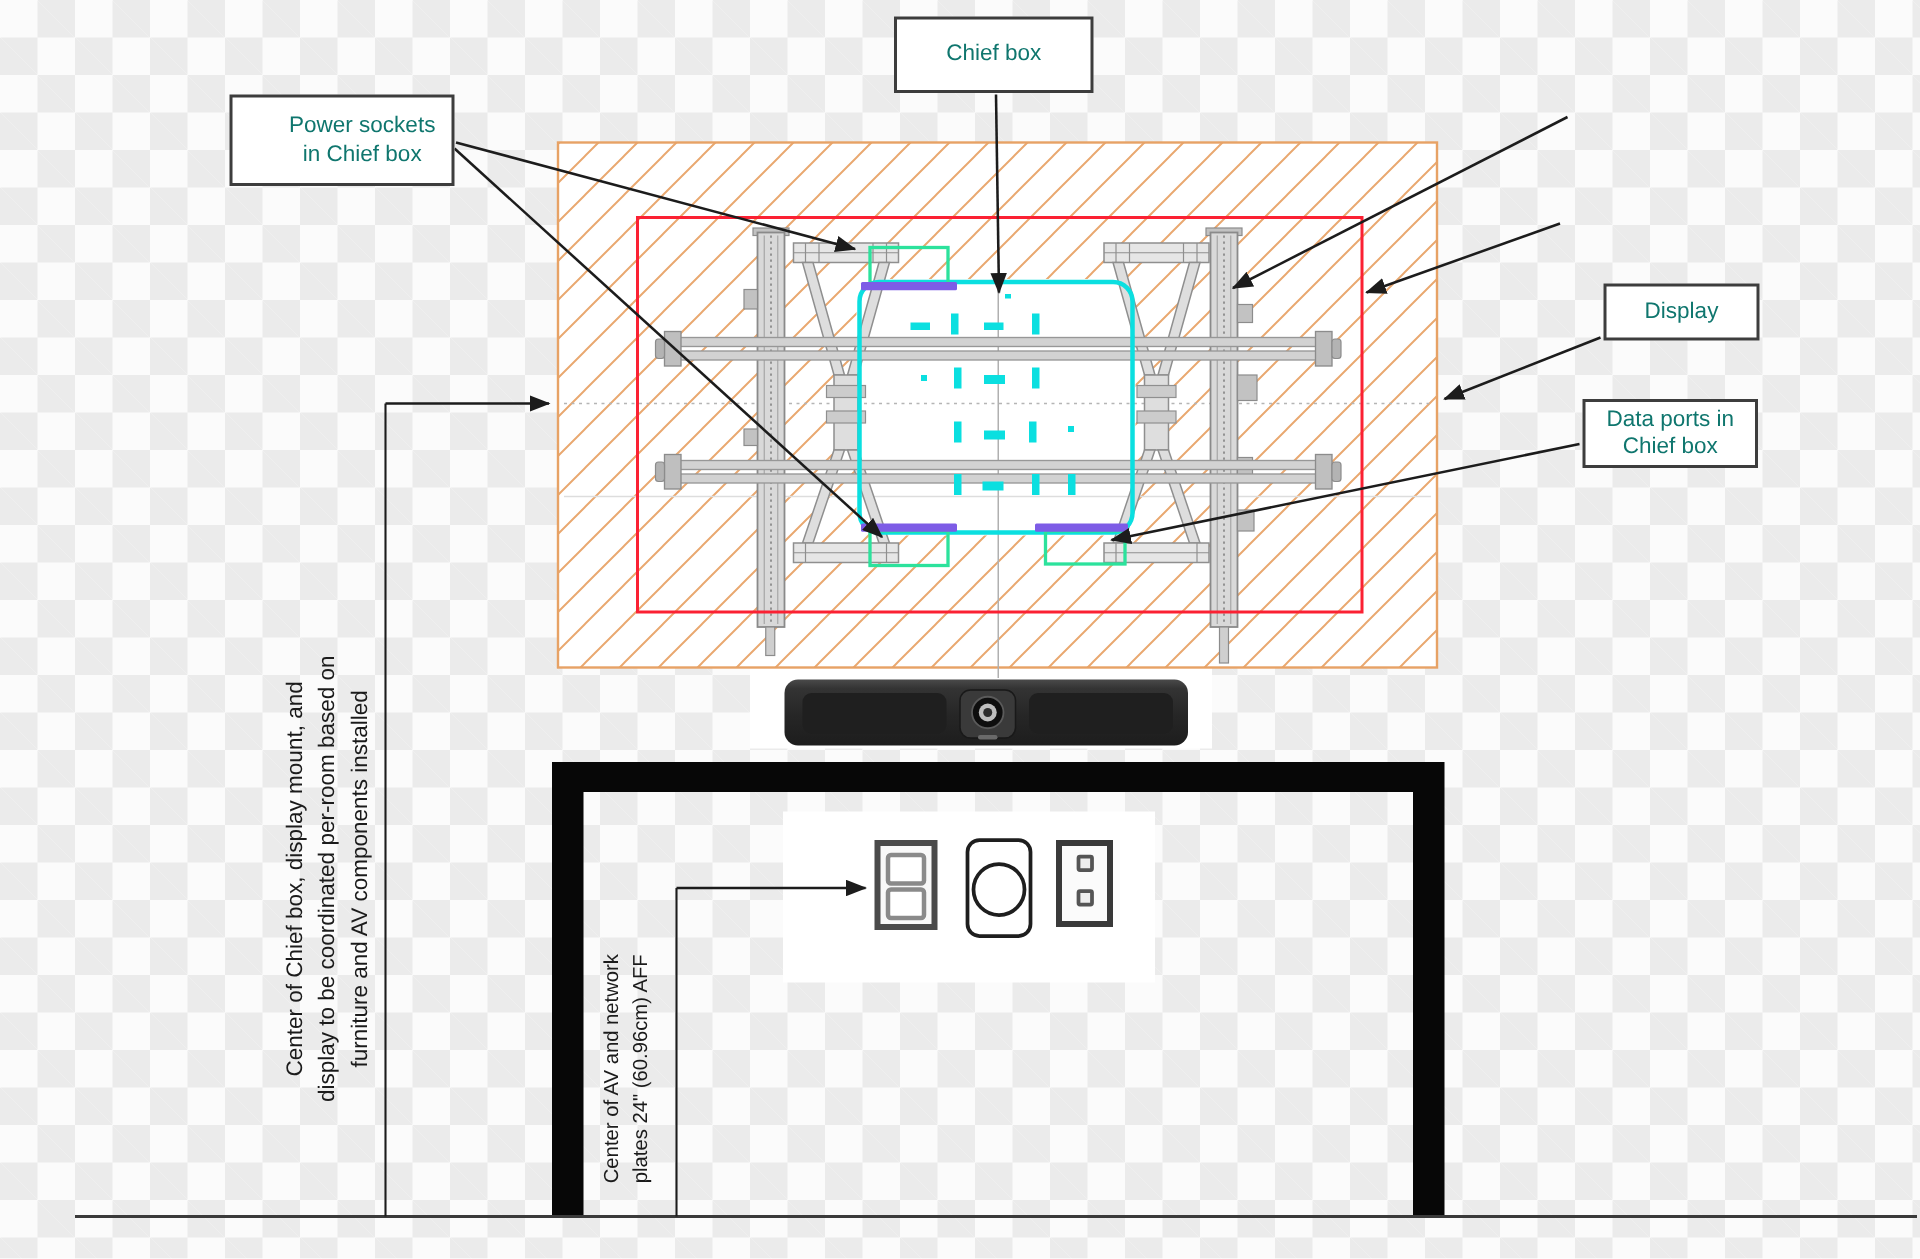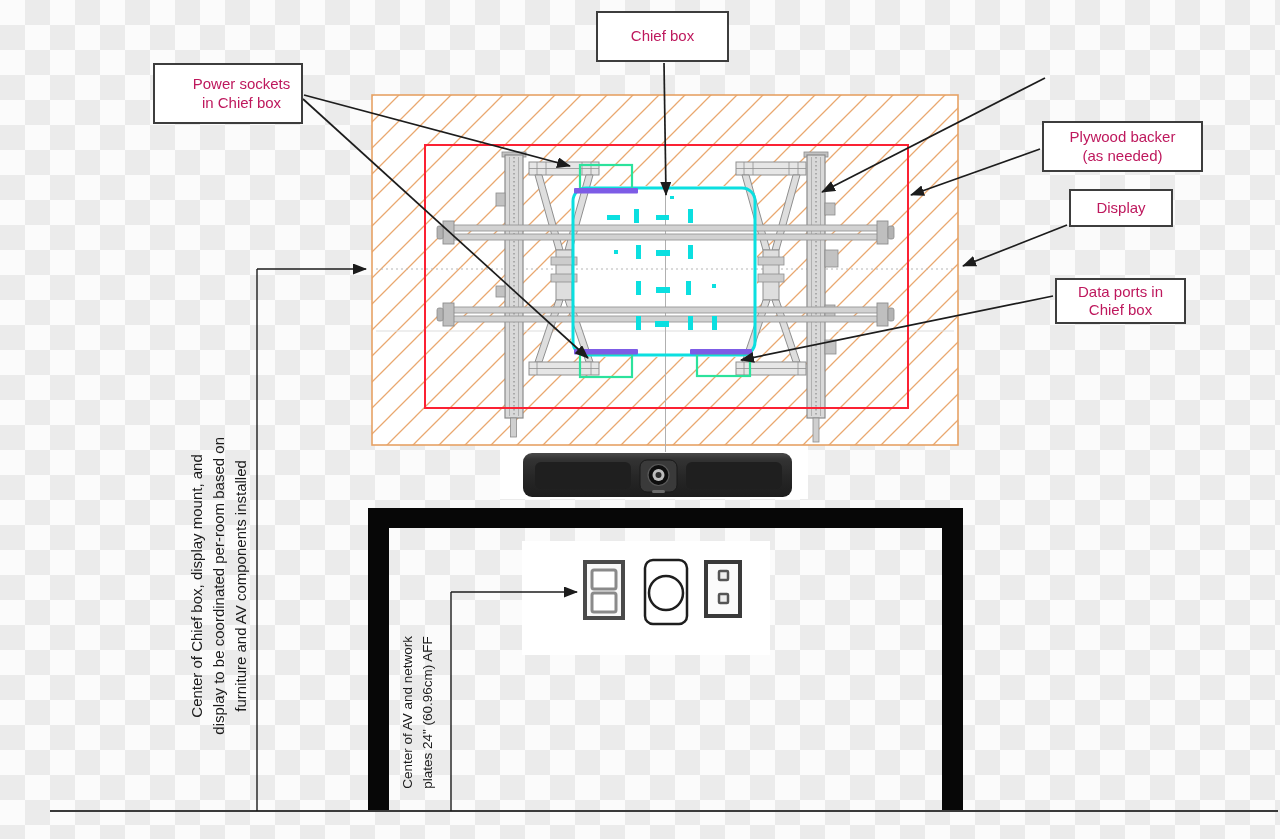--- a/index.html
+++ b/index.html
@@ -10,21 +10,21 @@
     background-image:
       linear-gradient(45deg,#ebebeb 25%,transparent 25%,transparent 75%,#ebebeb 75%),
       linear-gradient(45deg,#ebebeb 25%,transparent 25%,transparent 75%,#ebebeb 75%);
     background-size:50px 50px;
     background-position:0 0,25px 25px;
   }
   .layer{position:absolute;left:0;top:0;}
   .callout{
     position:absolute;box-sizing:border-box;
     display:flex;align-items:center;justify-content:center;
-    background:#ffffff;border:2px solid #3d3d3d;color:#be185d;
+    background:#ffffff;border:2px solid #3d3d3d;color:#0f766e;
     font-size:15px;line-height:1.22;text-align:center;white-space:pre-line;
   }
   .vnote{
     position:absolute;display:flex;align-items:center;justify-content:center;
     color:#1b1b1b;text-align:center;white-space:pre-line;
   }
   .vnote-inner{
     writing-mode:vertical-rl;transform:rotate(180deg);
     text-align:center;white-space:pre-line;
   }
@@ -244,26 +244,24 @@
       <line x1="1053" y1="296" x2="741" y2="360" marker-end="url(#ah)"></line>
     </g>
   </svg>
 
   <div class="callout" style="left:596px;top:11px;width:133px;height:51px;">Chief box</div>
 
   <div class="callout" style="left:153px;top:63px;width:150px;height:61px;padding-left:27px;">Power sockets
 in Chief box</div>
 
 
-  <div class="callout" style="left:1042px;top:121px;width:161px;height:51px;">Plywood backer
-(as needed)</div>
 
   <div class="callout" style="left:1069px;top:189px;width:104px;height:38px;">Display</div>
 
-  <div class="callout" style="left:1055px;top:278px;width:131px;height:46px;">Data ports in
+  <div class="callout" style="left:1055px;top:266px;width:117px;height:46px;">Data ports in
 Chief box</div>
 
   <div class="vnote n1" style="left:184px;top:420px;width:70px;height:332px;">
     <div class="vnote-inner">Center of Chief box, display mount, and
 display to be coordinated per-room based on
 furniture and AV components installed</div>
   </div>
 
   <div class="vnote n2" style="left:396px;top:618px;width:44px;height:188px;">
     <div class="vnote-inner">Center of AV and network

